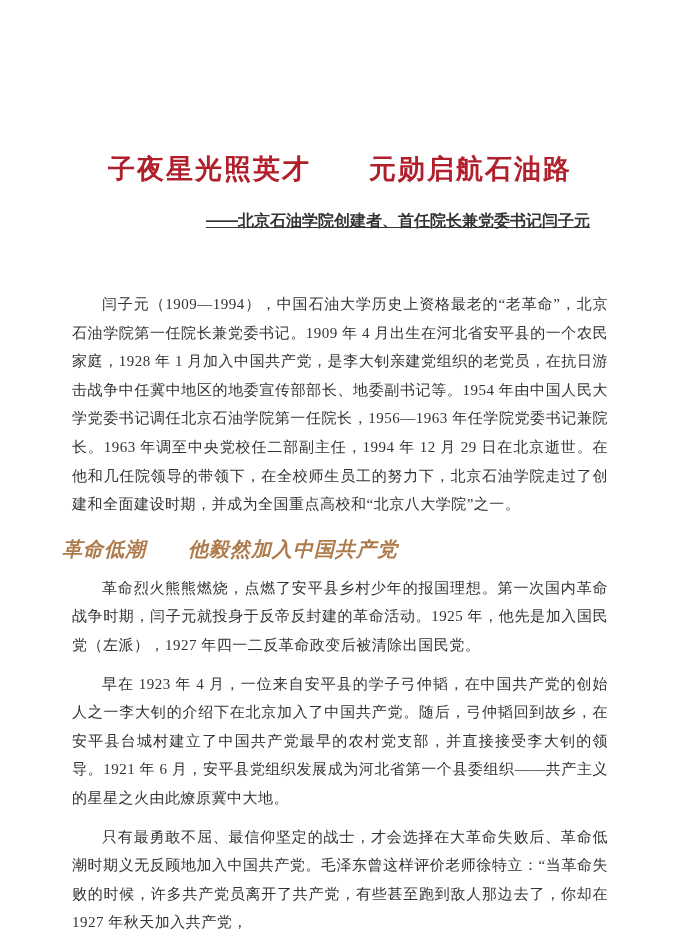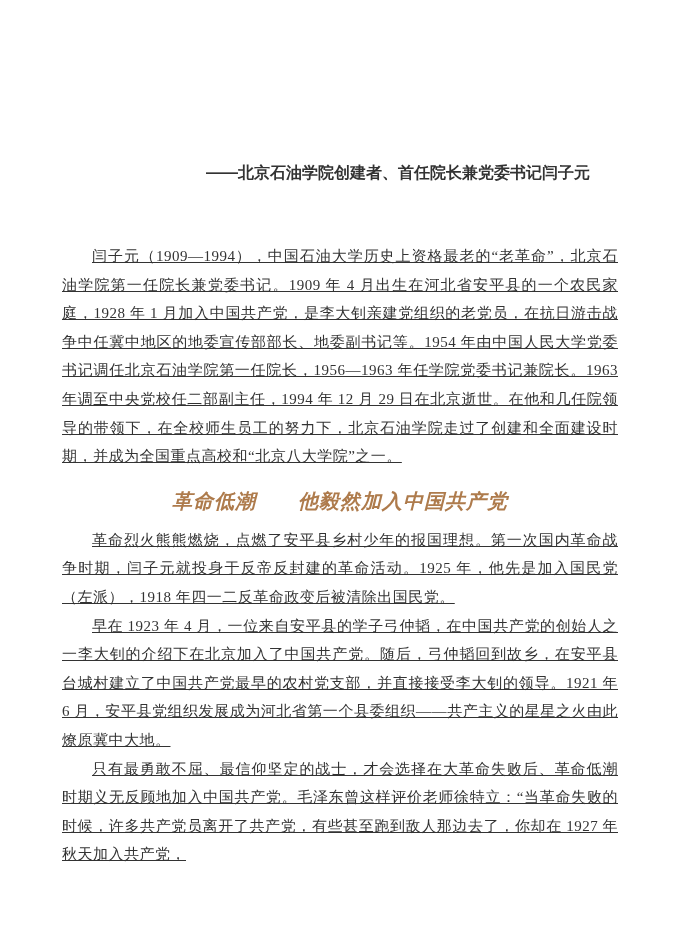--- a/index.html
+++ b/index.html
@@ -21,70 +21,71 @@
     margin: 0;
     text-align: center;
     font-size: 27px;
     line-height: 38px;
     font-weight: 700;
     letter-spacing: 2px;
     color: var(--title-red, #b01f2b);
     font-family: "Liberation Serif", "DejaVu Serif", serif;
   }
   .doc-subtitle {
-    margin: 12px 0 0 0;
+    margin: 22px 0 0 0;
     padding-right: 28px;
     text-align: right;
     font-size: 16px;
     line-height: 22px;
     font-weight: 700;
     color: var(--body-text, #1f1f1f);
     font-family: "Liberation Sans", "DejaVu Sans", sans-serif;
+    text-decoration: underline;
   }
   .article {
     margin-top: 58px;
     font-size: 15px;
     line-height: 28.6px;
     text-align: justify;
     color: var(--body-text, #333333);
     letter-spacing: 0.5px;
   }
   .article p {
-    margin: 0;
+    margin: 10px;
     text-indent: 2em;
-    text-decoration: underline;
   }
   .section-heading {
     margin: 15px 0 10px 0;
-    text-align: center;
+    text-align: left;
     font-size: 20px;
     line-height: 30px;
     font-weight: 700;
     font-style: italic;
     letter-spacing: 1px;
     text-indent: 0;
     color: var(--heading-brown, #ae7b4c);
     font-family: "Liberation Serif", "DejaVu Serif", serif;
   }
 </style>
 </head>
 <body>
 
 <div class="page">
 
+  <h1 class="doc-title">子夜星光照英才　　元勋启航石油路</h1>
 
   <div class="doc-subtitle">——北京石油学院创建者、首任院长兼党委书记闫子元</div>
 
   <main class="article">
 
     <p>闫子元（1909—1994），中国石油大学历史上资格最老的“老革命”，北京石油学院第一任院长兼党委书记。1909 年 4 月出生在河北省安平县的一个农民家庭，1928 年 1 月加入中国共产党，是李大钊亲建党组织的老党员，在抗日游击战争中任冀中地区的地委宣传部部长、地委副书记等。1954 年由中国人民大学党委书记调任北京石油学院第一任院长，1956—1963 年任学院党委书记兼院长。1963 年调至中央党校任二部副主任，1994 年 12 月 29 日在北京逝世。在他和几任院领导的带领下，在全校师生员工的努力下，北京石油学院走过了创建和全面建设时期，并成为全国重点高校和“北京八大学院”之一。</p>
 
     <h2 class="section-heading">革命低潮　　他毅然加入中国共产党</h2>
 
-    <p>革命烈火熊熊燃烧，点燃了安平县乡村少年的报国理想。第一次国内革命战争时期，闫子元就投身于反帝反封建的革命活动。1925 年，他先是加入国民党（左派），1918 年四一二反革命政变后被清除出国民党。</p>
+    <p>革命烈火熊熊燃烧，点燃了安平县乡村少年的报国理想。第一次国内革命战争时期，闫子元就投身于反帝反封建的革命活动。1925 年，他先是加入国民党（左派），1927 年四一二反革命政变后被清除出国民党。</p>
 
     <p>早在 1923 年 4 月，一位来自安平县的学子弓仲韬，在中国共产党的创始人之一李大钊的介绍下在北京加入了中国共产党。随后，弓仲韬回到故乡，在安平县台城村建立了中国共产党最早的农村党支部，并直接接受李大钊的领导。1921 年 6 月，安平县党组织发展成为河北省第一个县委组织——共产主义的星星之火由此燎原冀中大地。</p>
 
 
     <p>只有最勇敢不屈、最信仰坚定的战士，才会选择在大革命失败后、革命低潮时期义无反顾地加入中国共产党。毛泽东曾这样评价老师徐特立：“当革命失败的时候，许多共产党员离开了共产党，有些甚至跑到敌人那边去了，你却在 1927 年秋天加入共产党，</p>
 
   </main>
 
 </div>
 

